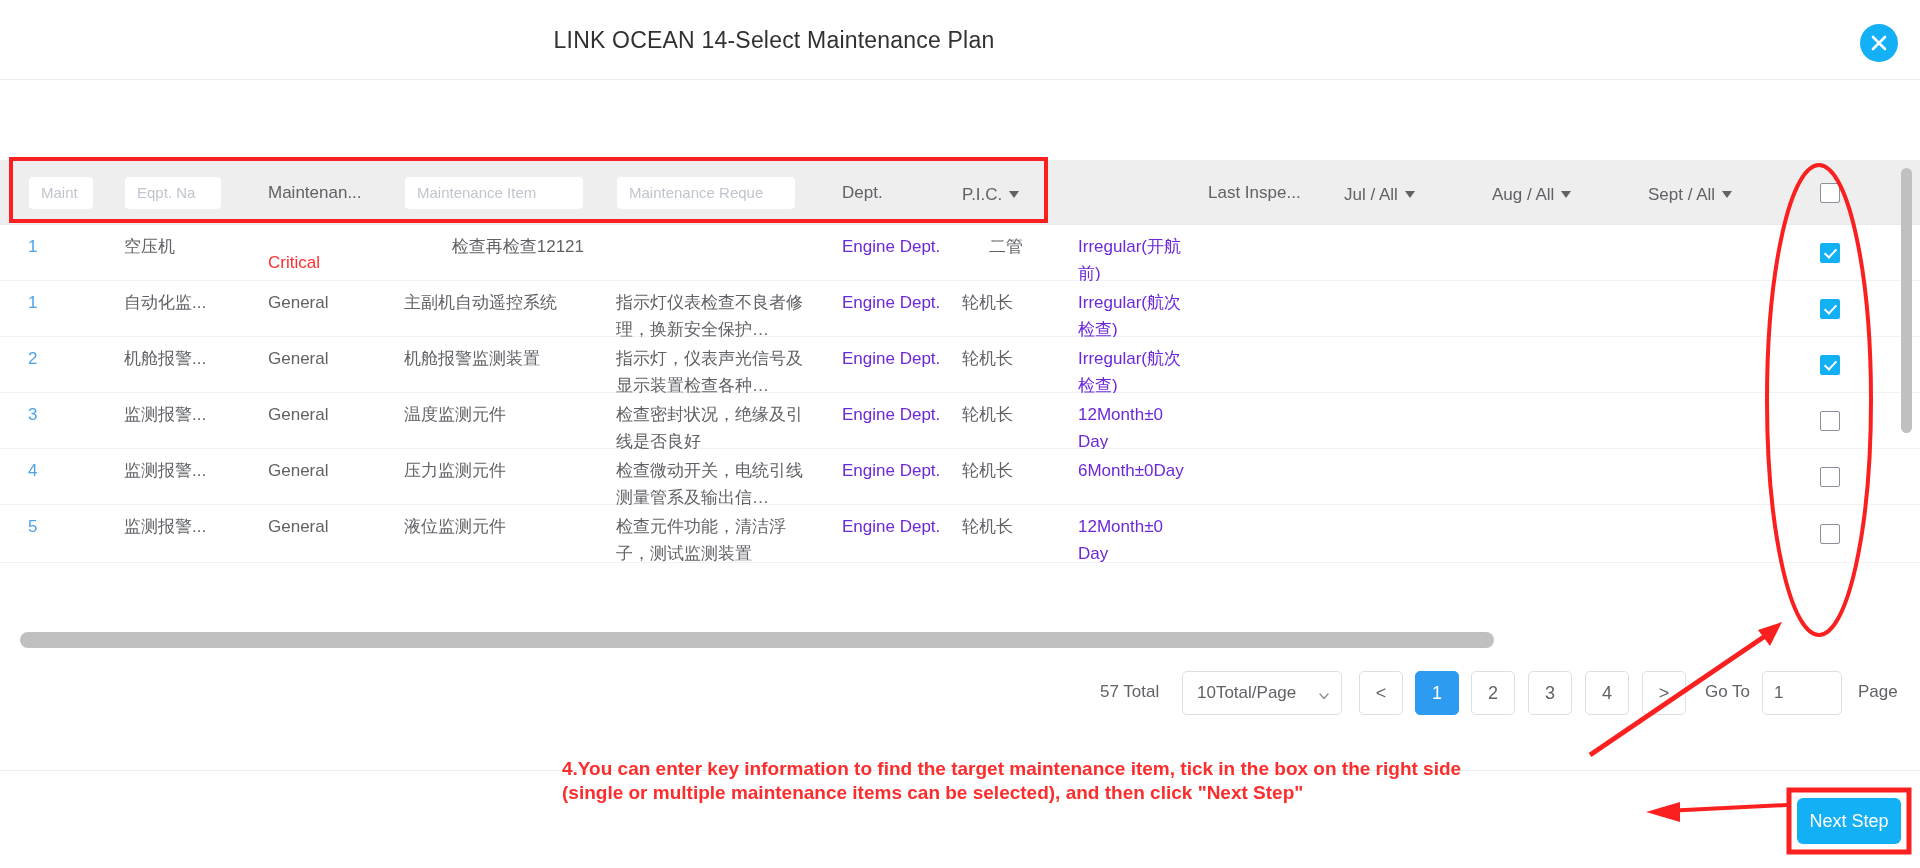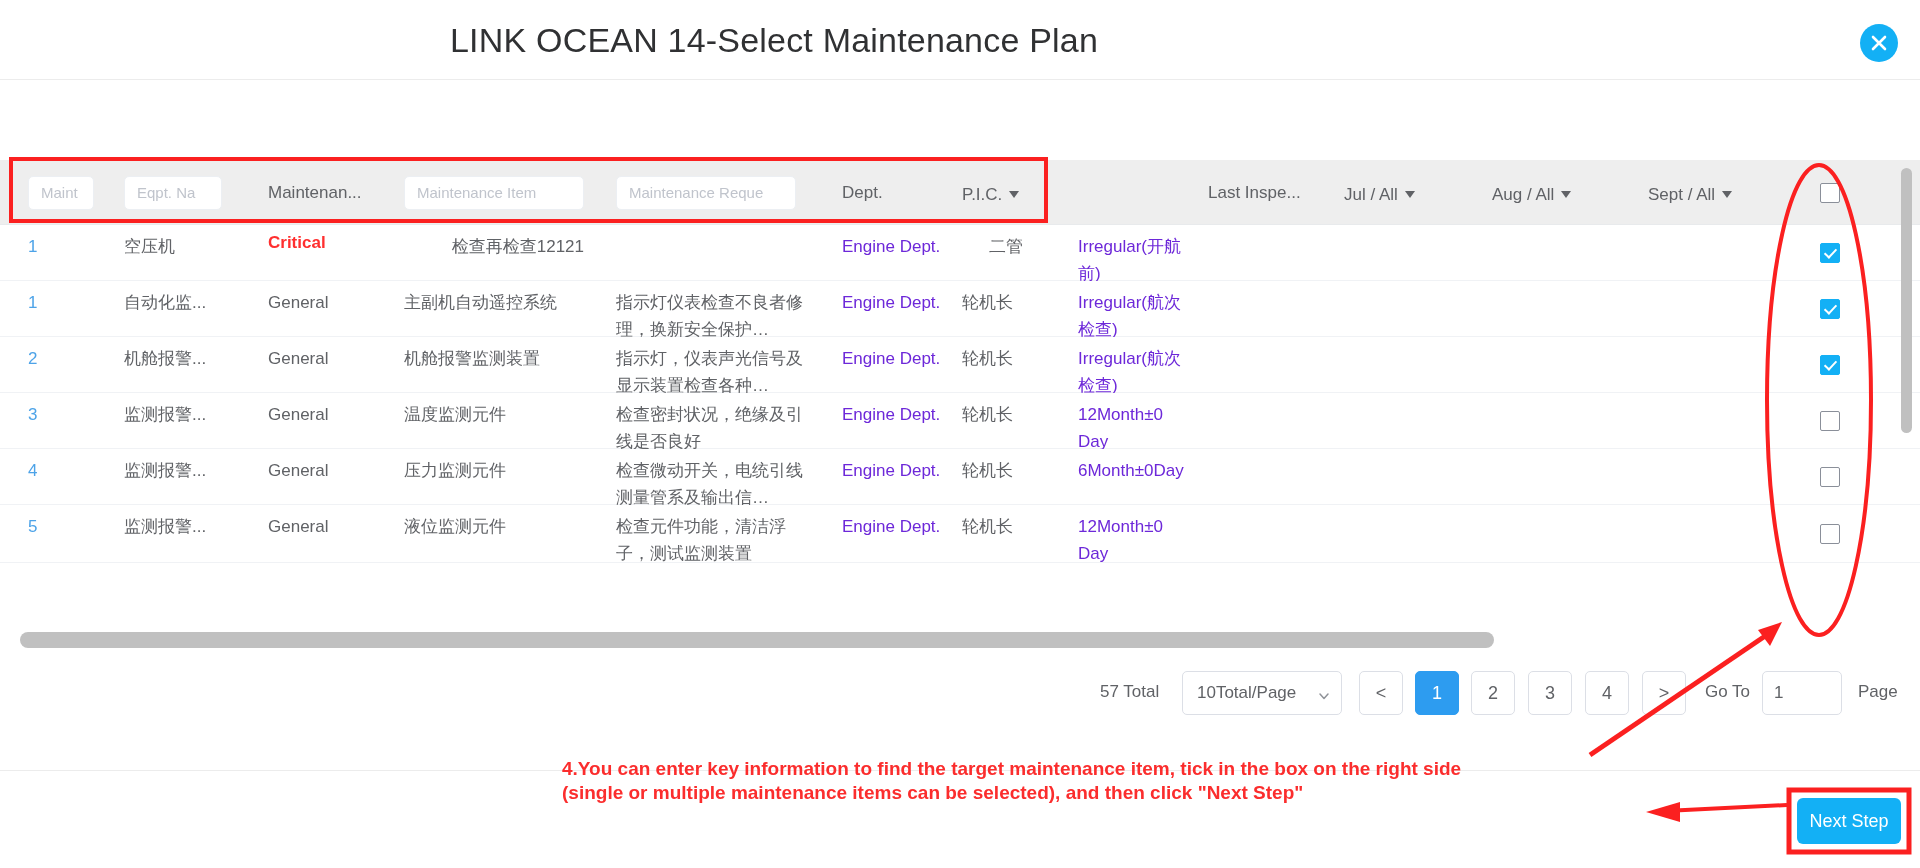--- a/index.html
+++ b/index.html
@@ -21,21 +21,21 @@
     position: absolute; left: 0; top: 0;
     width: 1920px; height: 80px;
     border-bottom: 1px solid #ececec;
     background: #fff;
   }
   .dialog-title {
     position: absolute; left: 0; top: 0;
     width: 1548px; height: 80px;
     line-height: 80px;
     text-align: center;
-    font-size: 34px;
+    font-size: 23px;
     color: #303133;
     letter-spacing: .2px;
   }
   .close-btn {
     position: absolute; right: 22px; top: 24px;
     width: 38px; height: 38px;
     border-radius: 50%;
     background: #13b0f5;
     cursor: pointer;
   }
@@ -373,21 +373,21 @@
               <polygon points="0,0 10,0 5,7" fill="#606266"></polygon>
             </svg></span></div>
         <div class="th-check">
           <span class="cbox"></span>
         </div>
       </div>
     <div class="tbody" id="tbody">
         <div class="row" style="top: 0px; height: 56px;">
           <div class="cell idx" style="left: 28px; width: 70px; top: 8px;">1</div>
           <div class="cell " style="left: 124px; width: 100px; top: 8px;">空压机</div>
-          <div class="cell critical" style="left: 268px; width: 110px; top: 4px; font-weight: bold;">Critical</div>
+          <div class="cell critical" style="left: 268px; width: 110px; top: 24px;">Critical</div>
           <div class="cell " style="left: 404px; width: 180px; top: 8px; text-align: right;">检查再检查12121</div>
           <div class="cell " style="left: 616px; width: 200px; top: 8px;"></div>
           <div class="cell dark" style="left: 842px; width: 100px; top: 8px;">Engine Dept.</div>
           <div class="cell " style="left: 962px; width: 82px; top: 8px; margin-left: 27px;">二管</div>
           <div class="cell dark" style="left: 1078px; width: 110px; top: 8px;">Irregular(开航前)</div>
           <div class="cell " style="left: 1208px; width: 115px; top: 8px;"></div>
           <div class="row-check" style="height: 56px; top: 0px;">
             <span class="cbox checked"></span>
           </div>
         </div>

